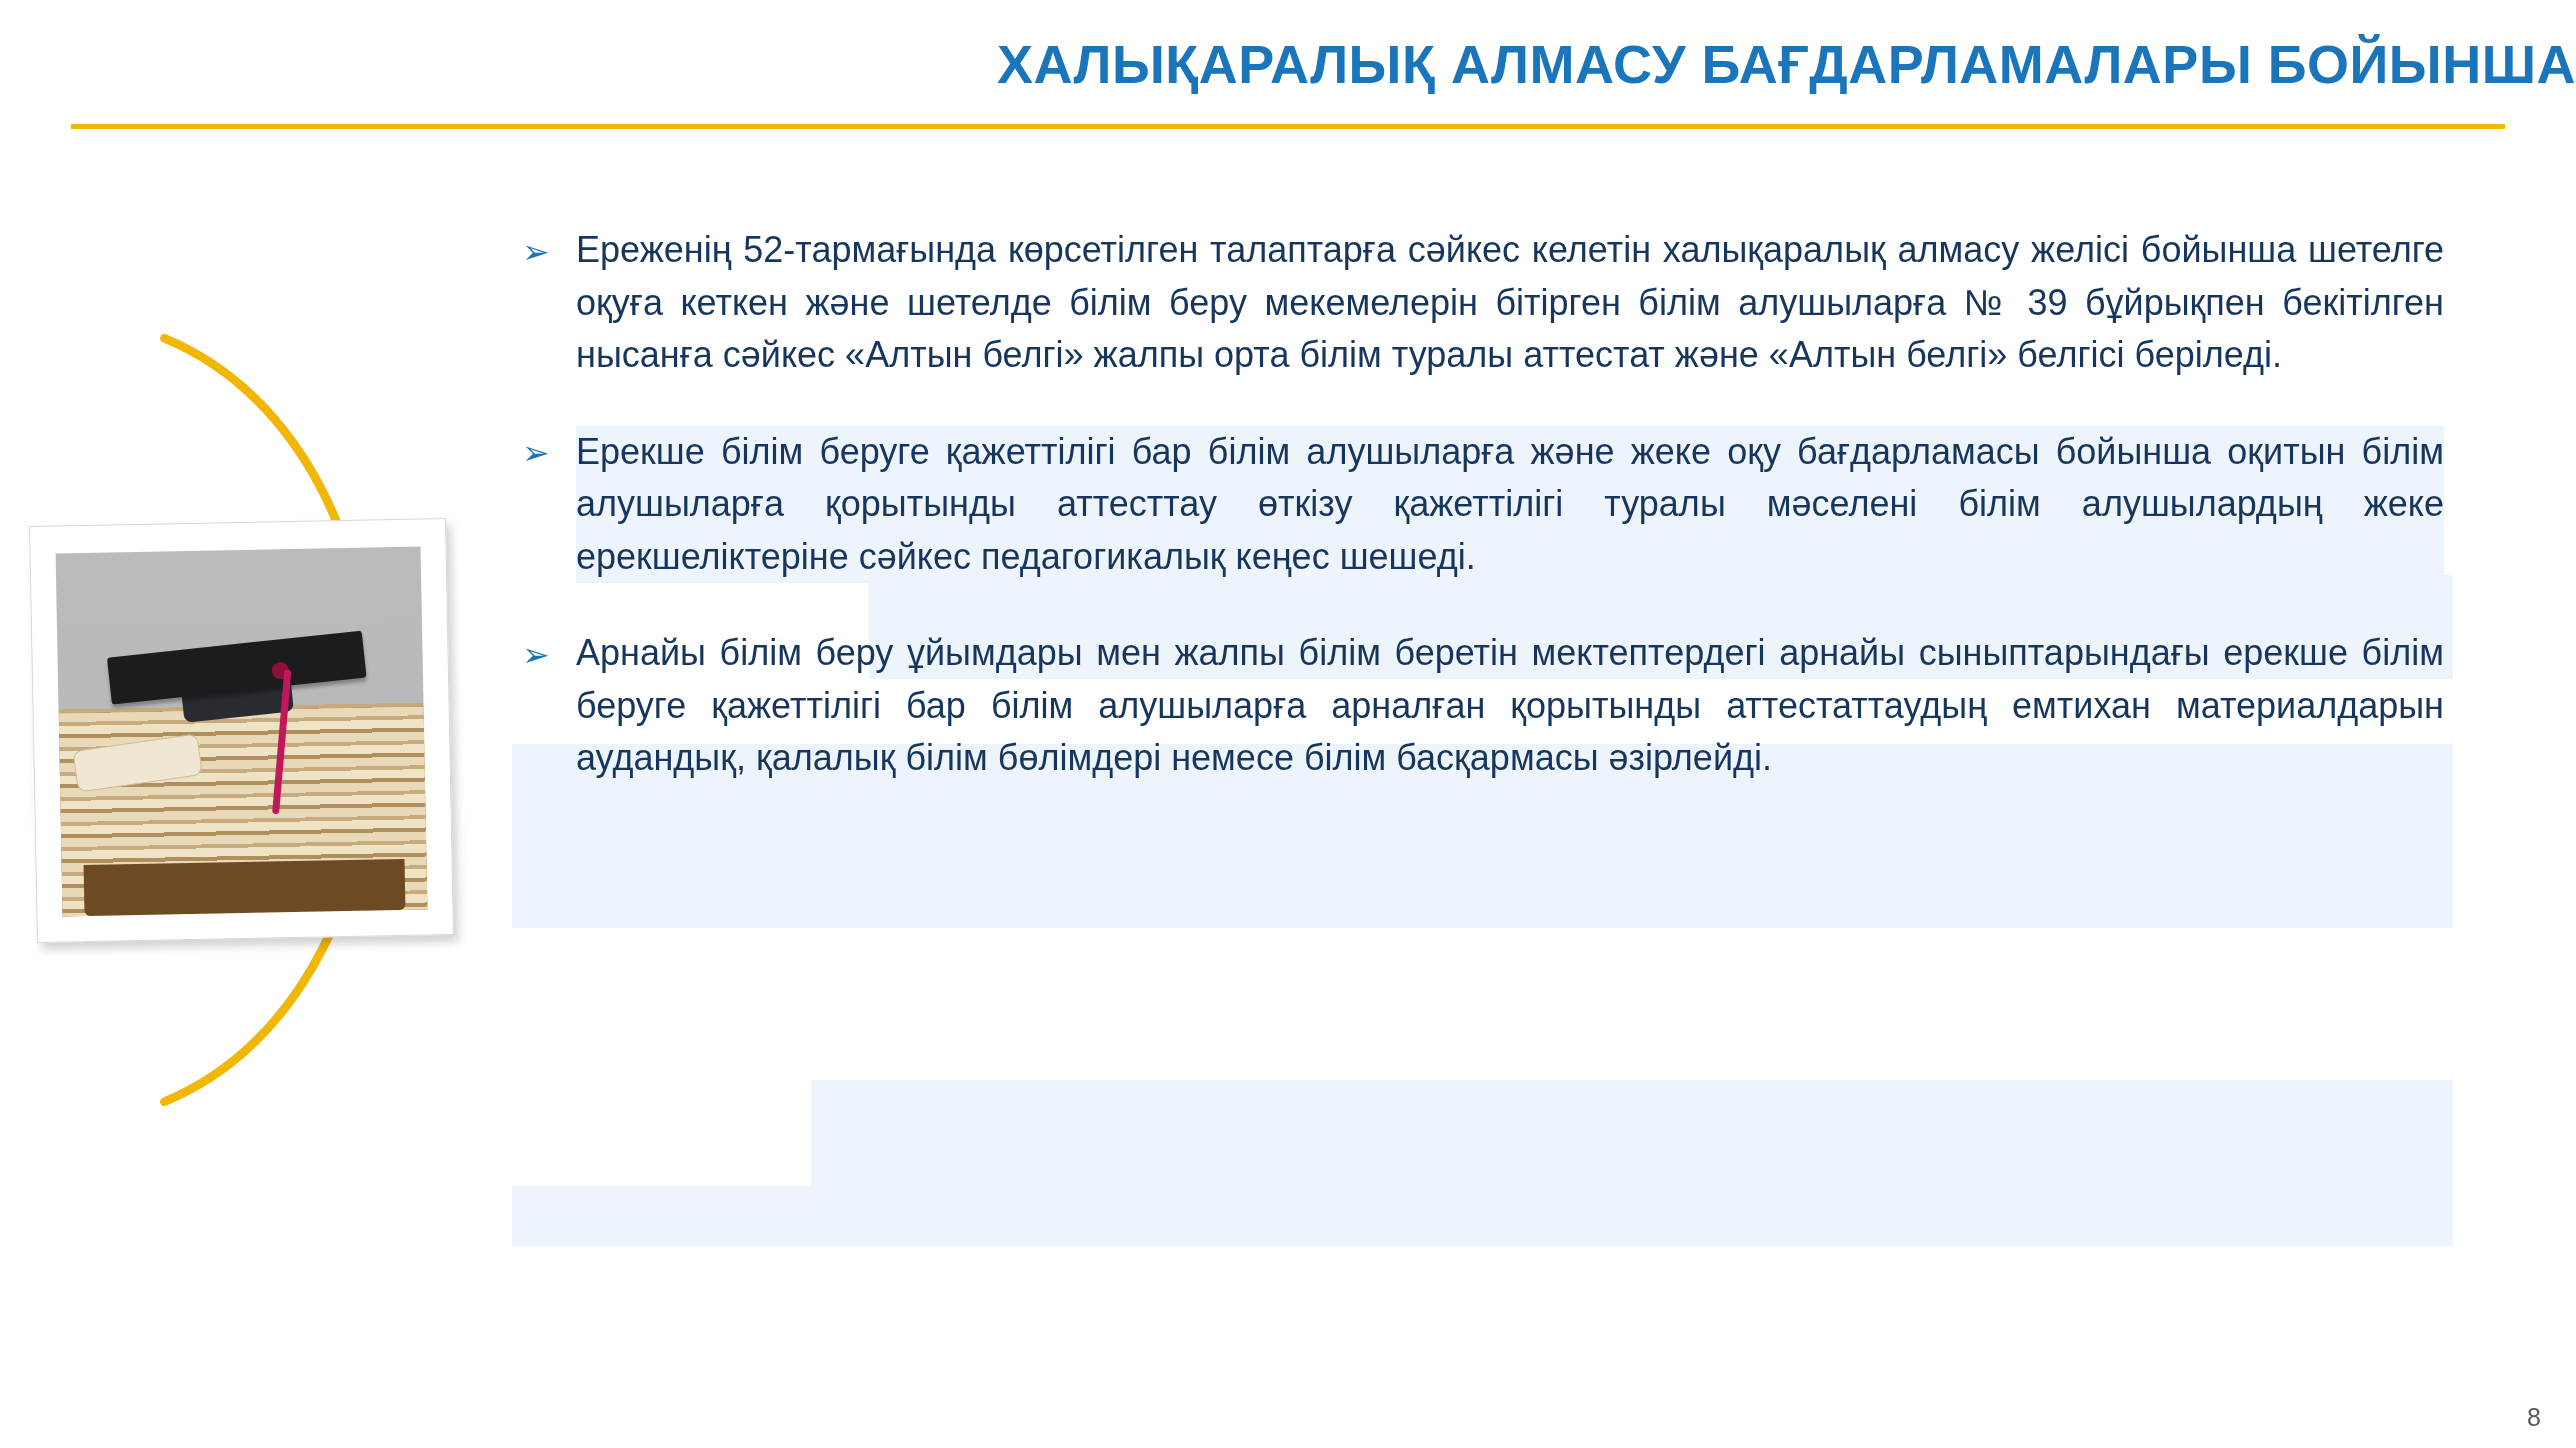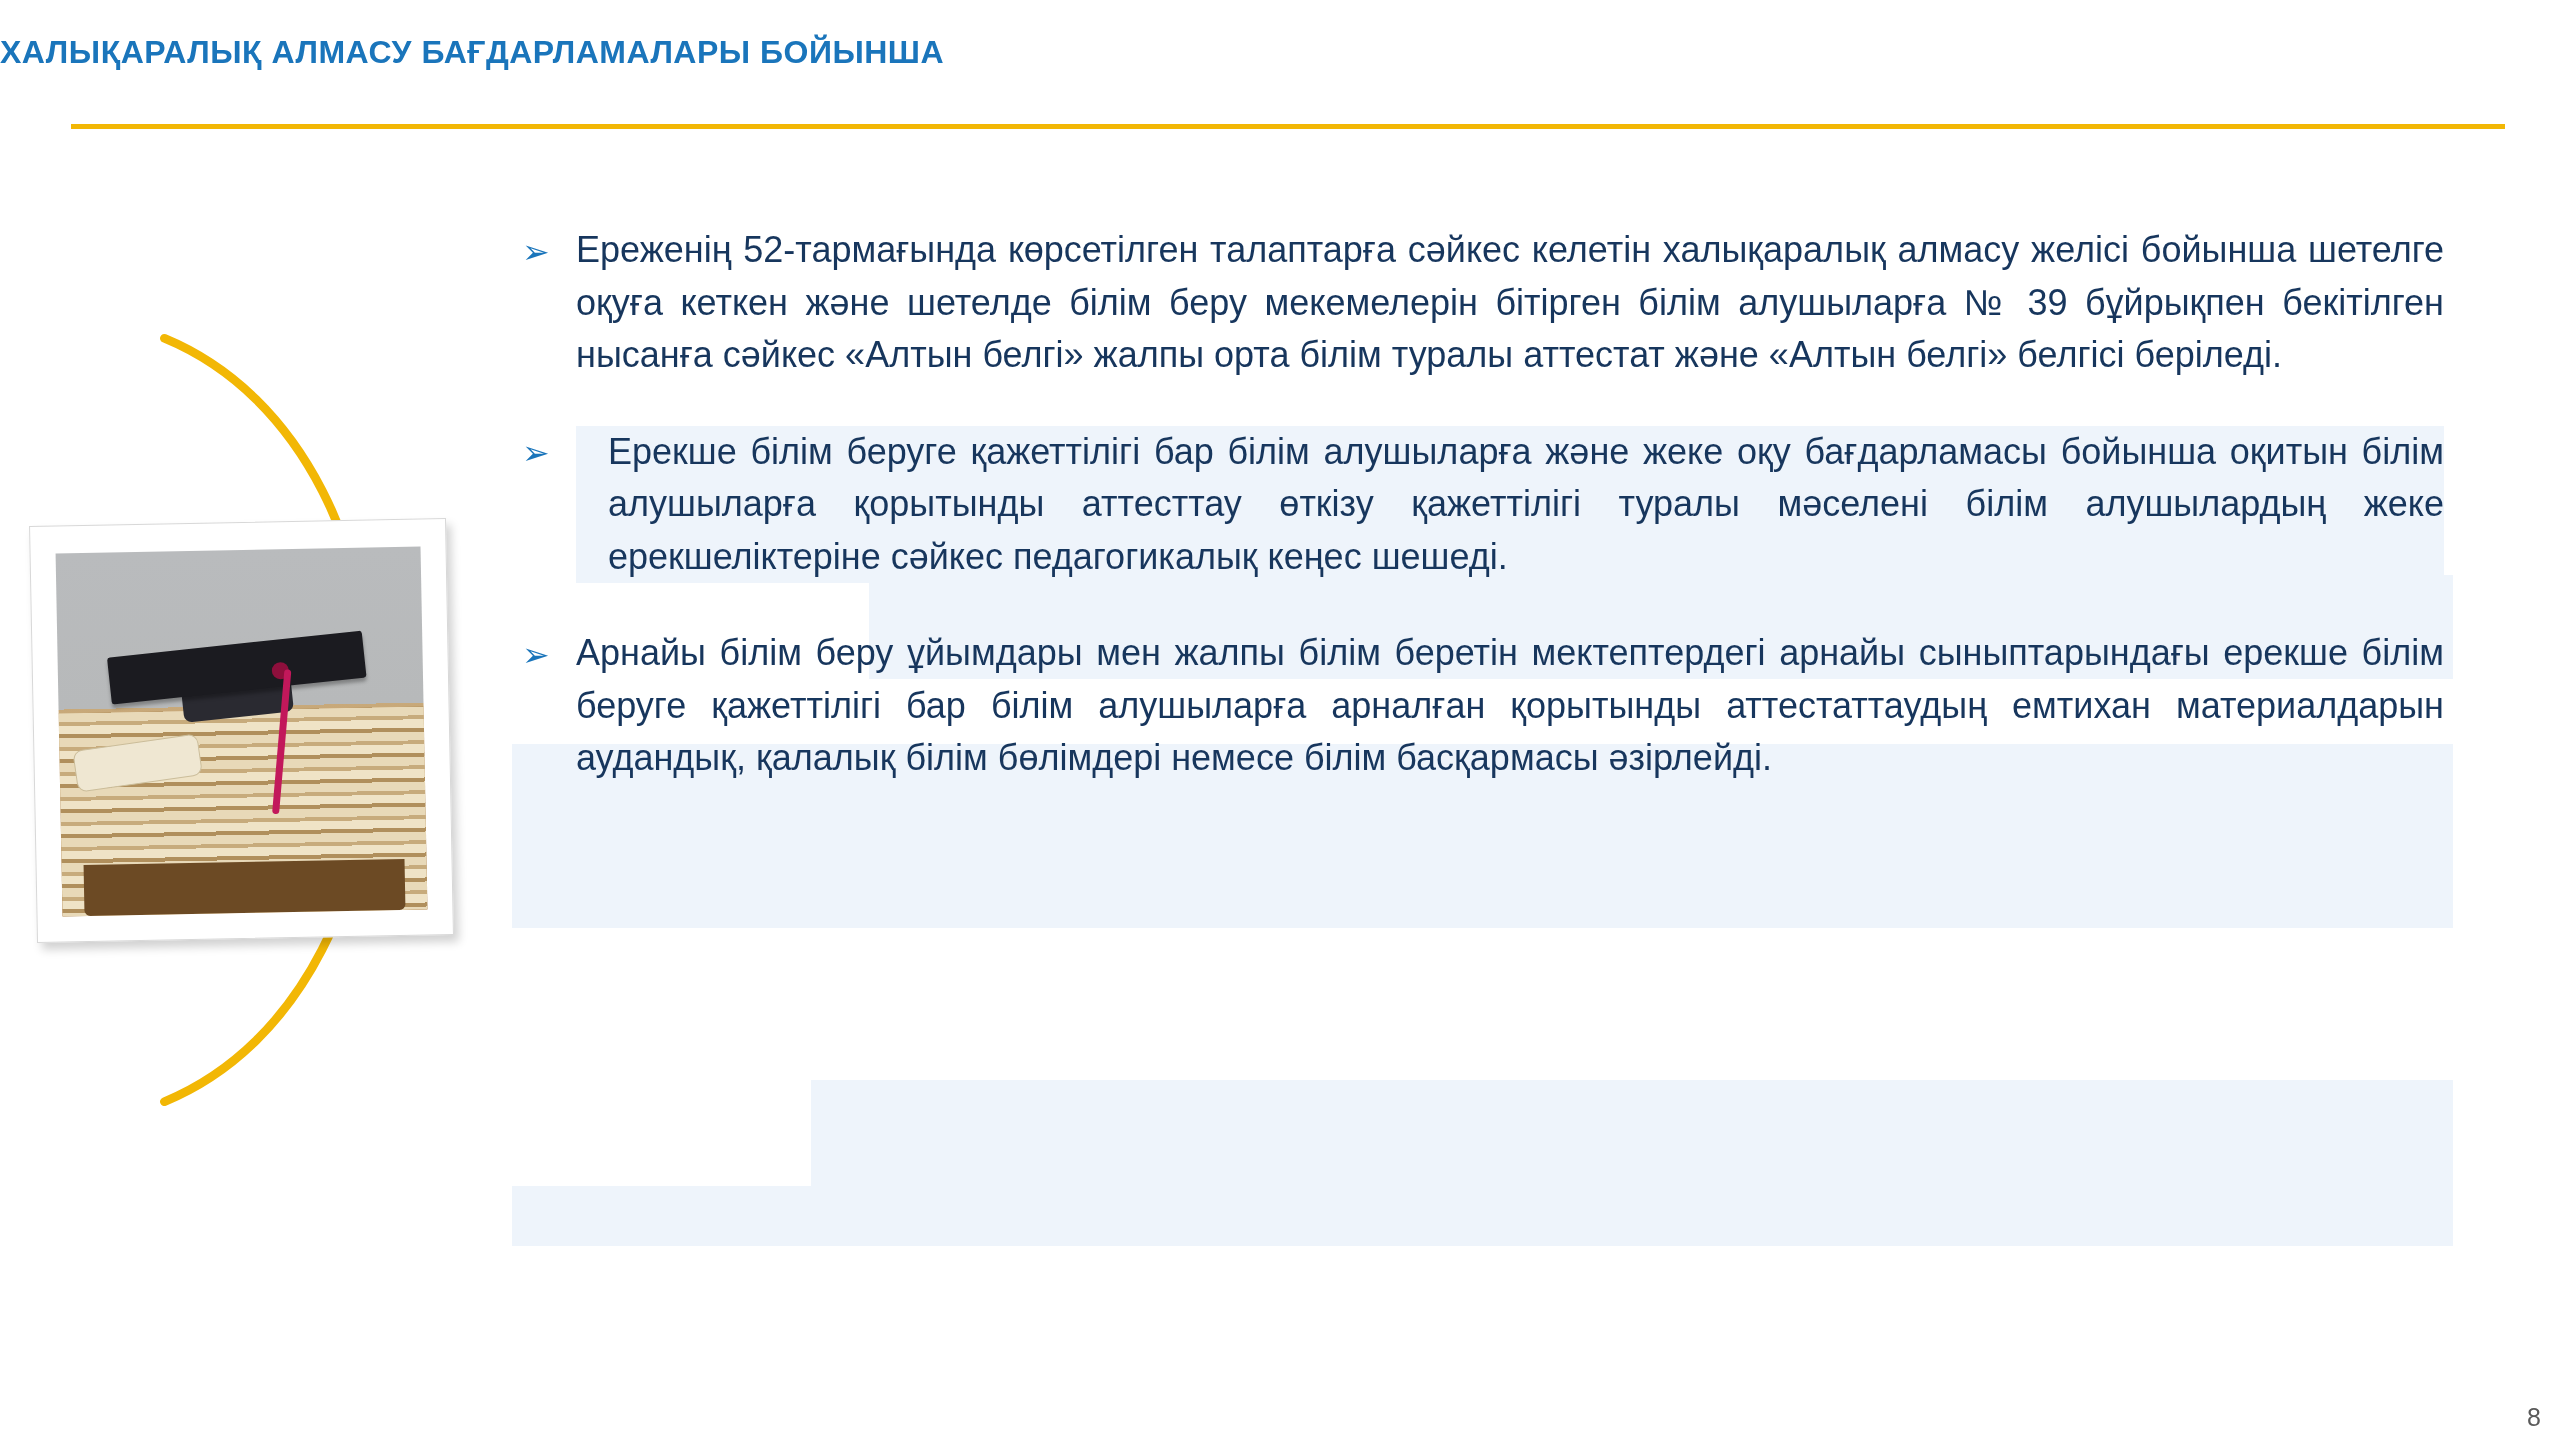--- a/index.html
+++ b/index.html
@@ -14,22 +14,22 @@
     overflow: hidden;
     font-family: "Liberation Sans", sans-serif;
   }
 
   
   .slide-title {
     position: absolute;
     top: 35px;
     left: 0;
     width: 100%;
-    text-align: left;
-    font-size: 32px;
+    text-align: right;
+    font-size: 54px;
     font-weight: bold;
     color: #1a75bb;
     letter-spacing: 0.5px;
     line-height: 1.1;
   }
   .title-rule {
     position: absolute;
     top: 124px;
     left: 71px;
     width: 2434px;
@@ -168,21 +168,21 @@
   }
   .bullet-text {
     flex: 1 1 auto;
     font-size: 36px;
     line-height: 1.46;
     color: #17365d;
     text-align: justify;
   }
   .bullet-text.italic {
   }
-  .block-2 .bullet-text { background: linear-gradient(#eef4fb,#eef4fb) no-repeat; padding-left: 32px; }
+  .block-2 .bullet-text { background: linear-gradient(#eef4fb,#eef4fb) no-repeat; }
 
   
   .band {
     position: absolute;
     background: #eef4fb;
     z-index: 0;
   }
   .band-1 { left: 869px; top: 575px; width: 1584px; height: 104px; }
   .band-2 { left: 512px; top: 744px; width: 1941px; height: 184px; }
   .band-3 { left: 811px; top: 1080px; width: 1642px; height: 106px; }

